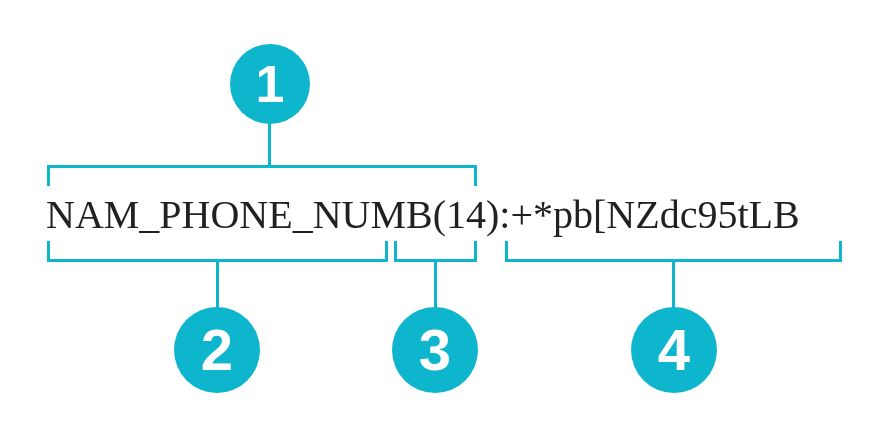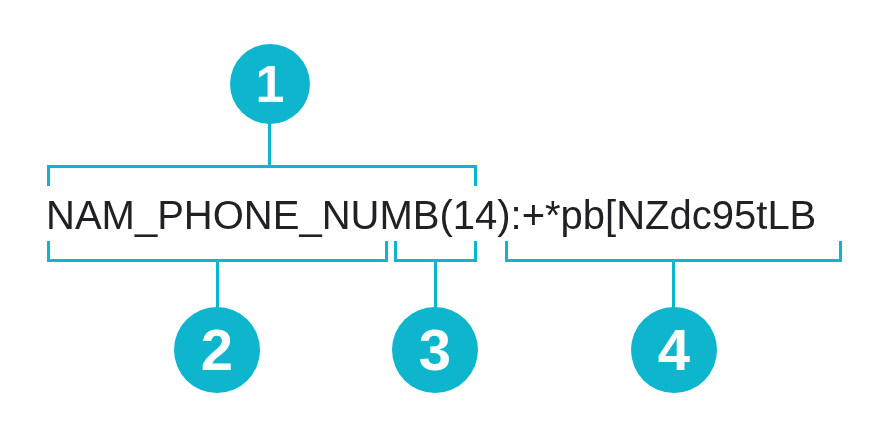--- a/index.html
+++ b/index.html
@@ -40,21 +40,21 @@
     border-left: 3px solid var(--accent);
     border-right: 3px solid var(--accent);
     height: 21px;
   }
   .bracket.down { border-top: 3px solid var(--accent); }    
   .bracket.up   { border-bottom: 3px solid var(--accent); } 
   .token {
     position: absolute;
     left: 46px;
     top: 192px;
-    font-family: Liberation Sans, sans-serif;
+    font-family: Liberation Serif, serif;
     font-size: 40px;
     line-height: 46px;
     letter-spacing: 0;
     color: var(--ink);
     white-space: pre;
   }
 </style>
 </head>
 <body>
 

